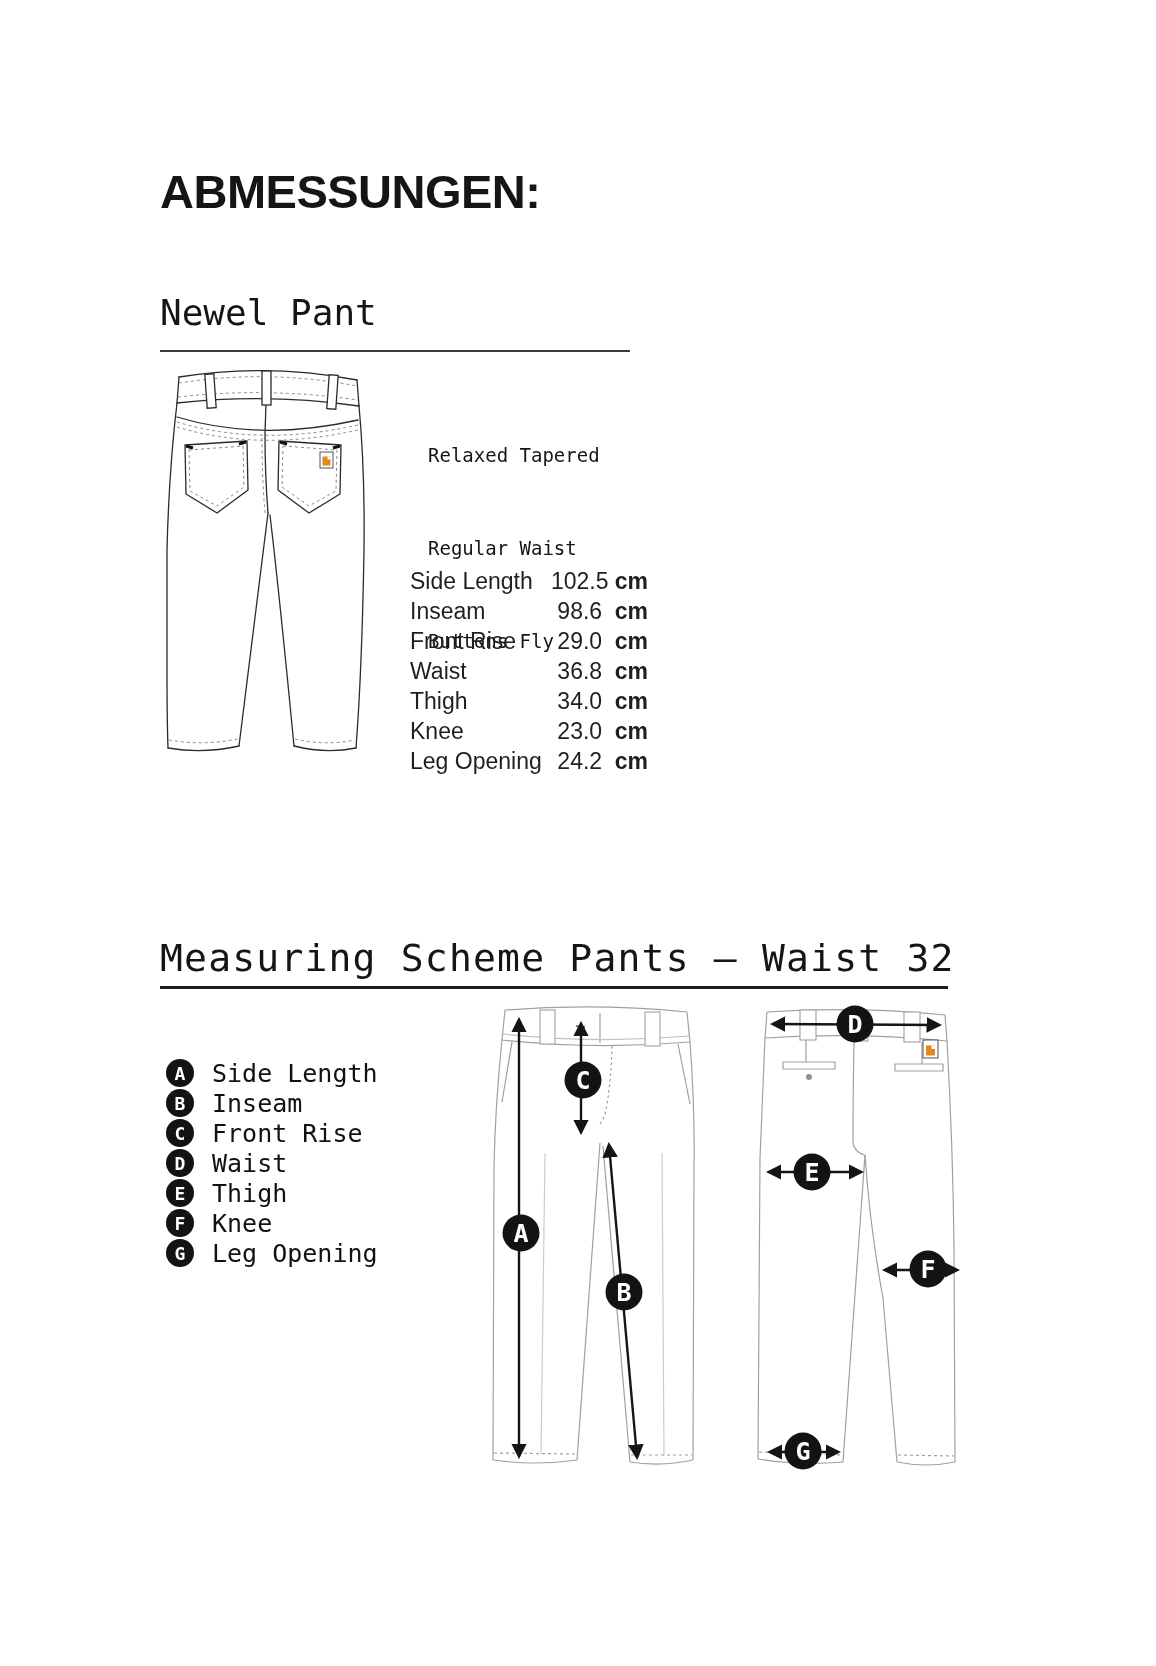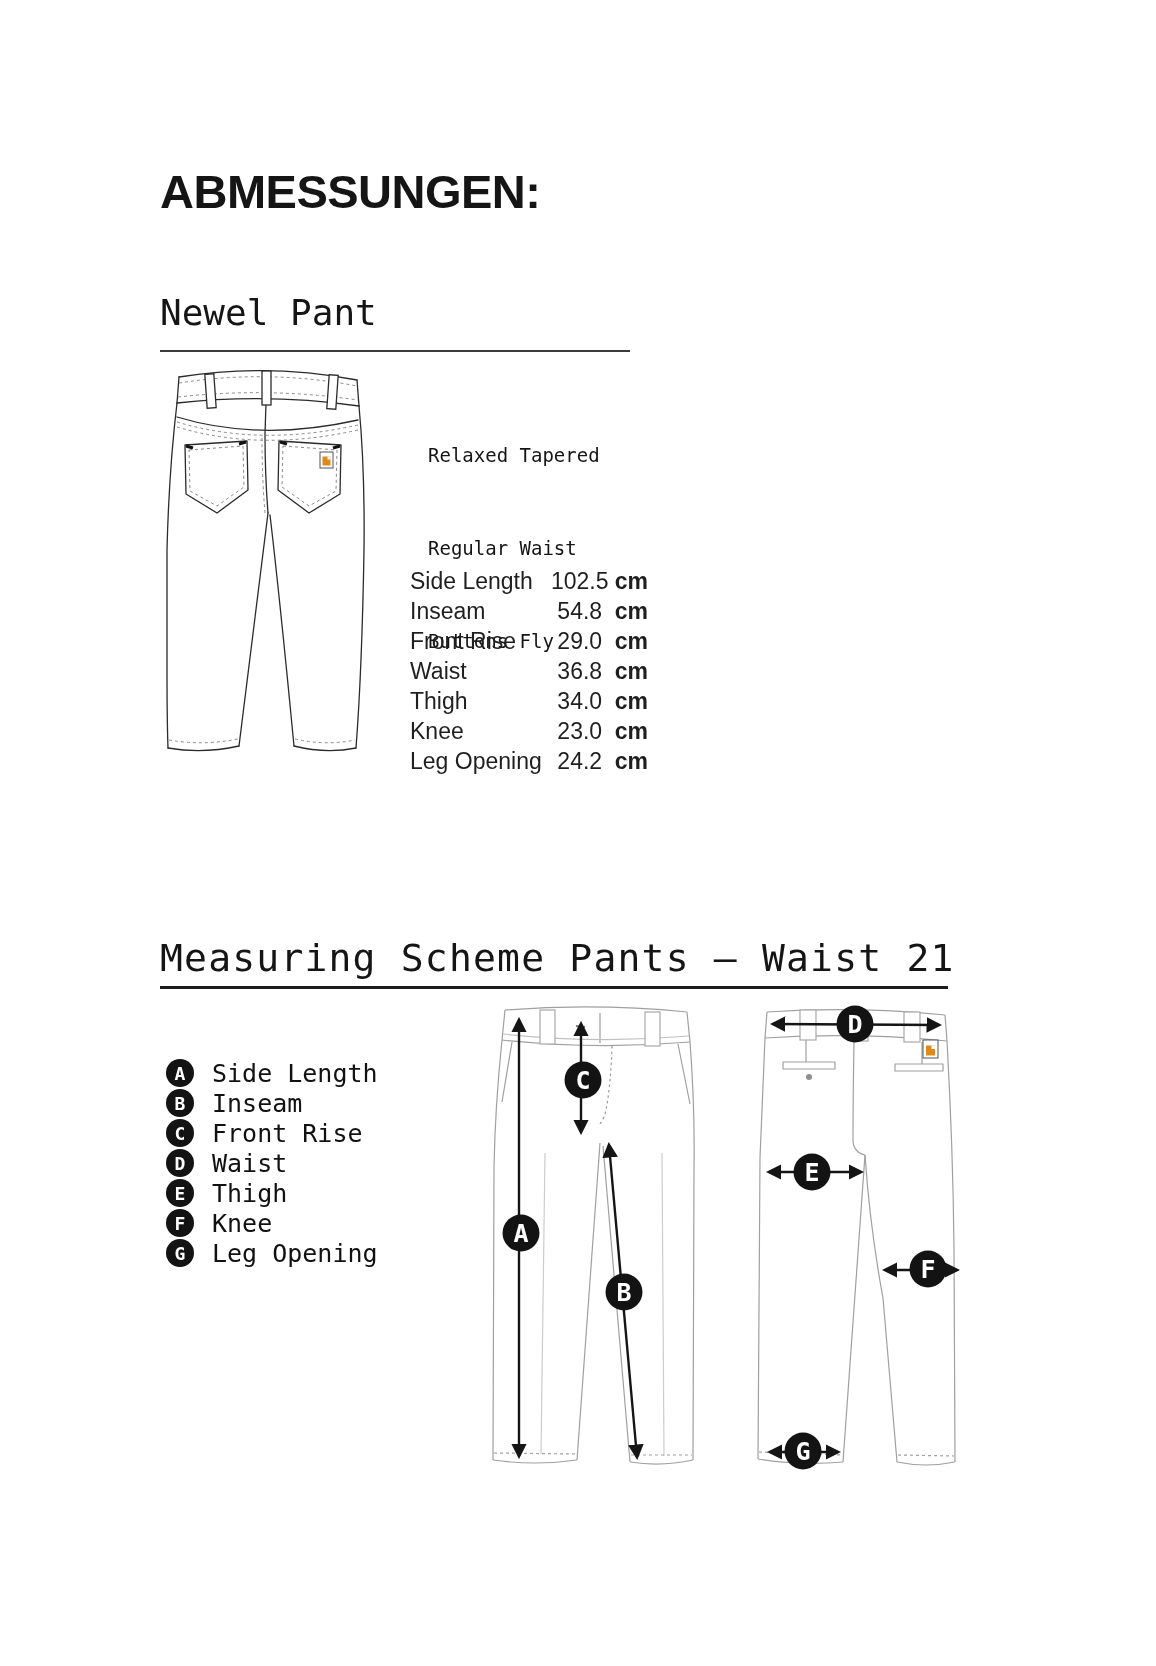--- a/index.html
+++ b/index.html
@@ -96,21 +96,21 @@
   </div>
 
   <div class="abs table">
     <div class="trow">
       <span class="tlabel">Side Length</span>
       <span class="tvalue">102.5</span>
       <span class="tunit">cm</span>
     </div>
     <div class="trow">
       <span class="tlabel">Inseam</span>
-      <span class="tvalue">54.8</span>
+      <span class="tvalue">98.6</span>
       <span class="tunit">cm</span>
     </div>
     <div class="trow">
       <span class="tlabel">Front Rise</span>
       <span class="tvalue">29.0</span>
       <span class="tunit">cm</span>
     </div>
     <div class="trow">
       <span class="tlabel">Waist</span>
       <span class="tvalue">36.8</span>
@@ -126,21 +126,21 @@
       <span class="tvalue">23.0</span>
       <span class="tunit">cm</span>
     </div>
     <div class="trow">
       <span class="tlabel">Leg Opening</span>
       <span class="tvalue">24.2</span>
       <span class="tunit">cm</span>
     </div>
   </div>
 
-  <div class="abs h3 mono">Measuring Scheme Pants – Waist 21</div>
+  <div class="abs h3 mono">Measuring Scheme Pants – Waist 32</div>
   <div class="abs rule2"></div>
 
   <div class="abs legend">
     <div class="lrow">
       <span class="lbadge">A</span>
       <span class="llabel">Side Length</span>
     </div>
     <div class="lrow">
       <span class="lbadge">B</span>
       <span class="llabel">Inseam</span>

